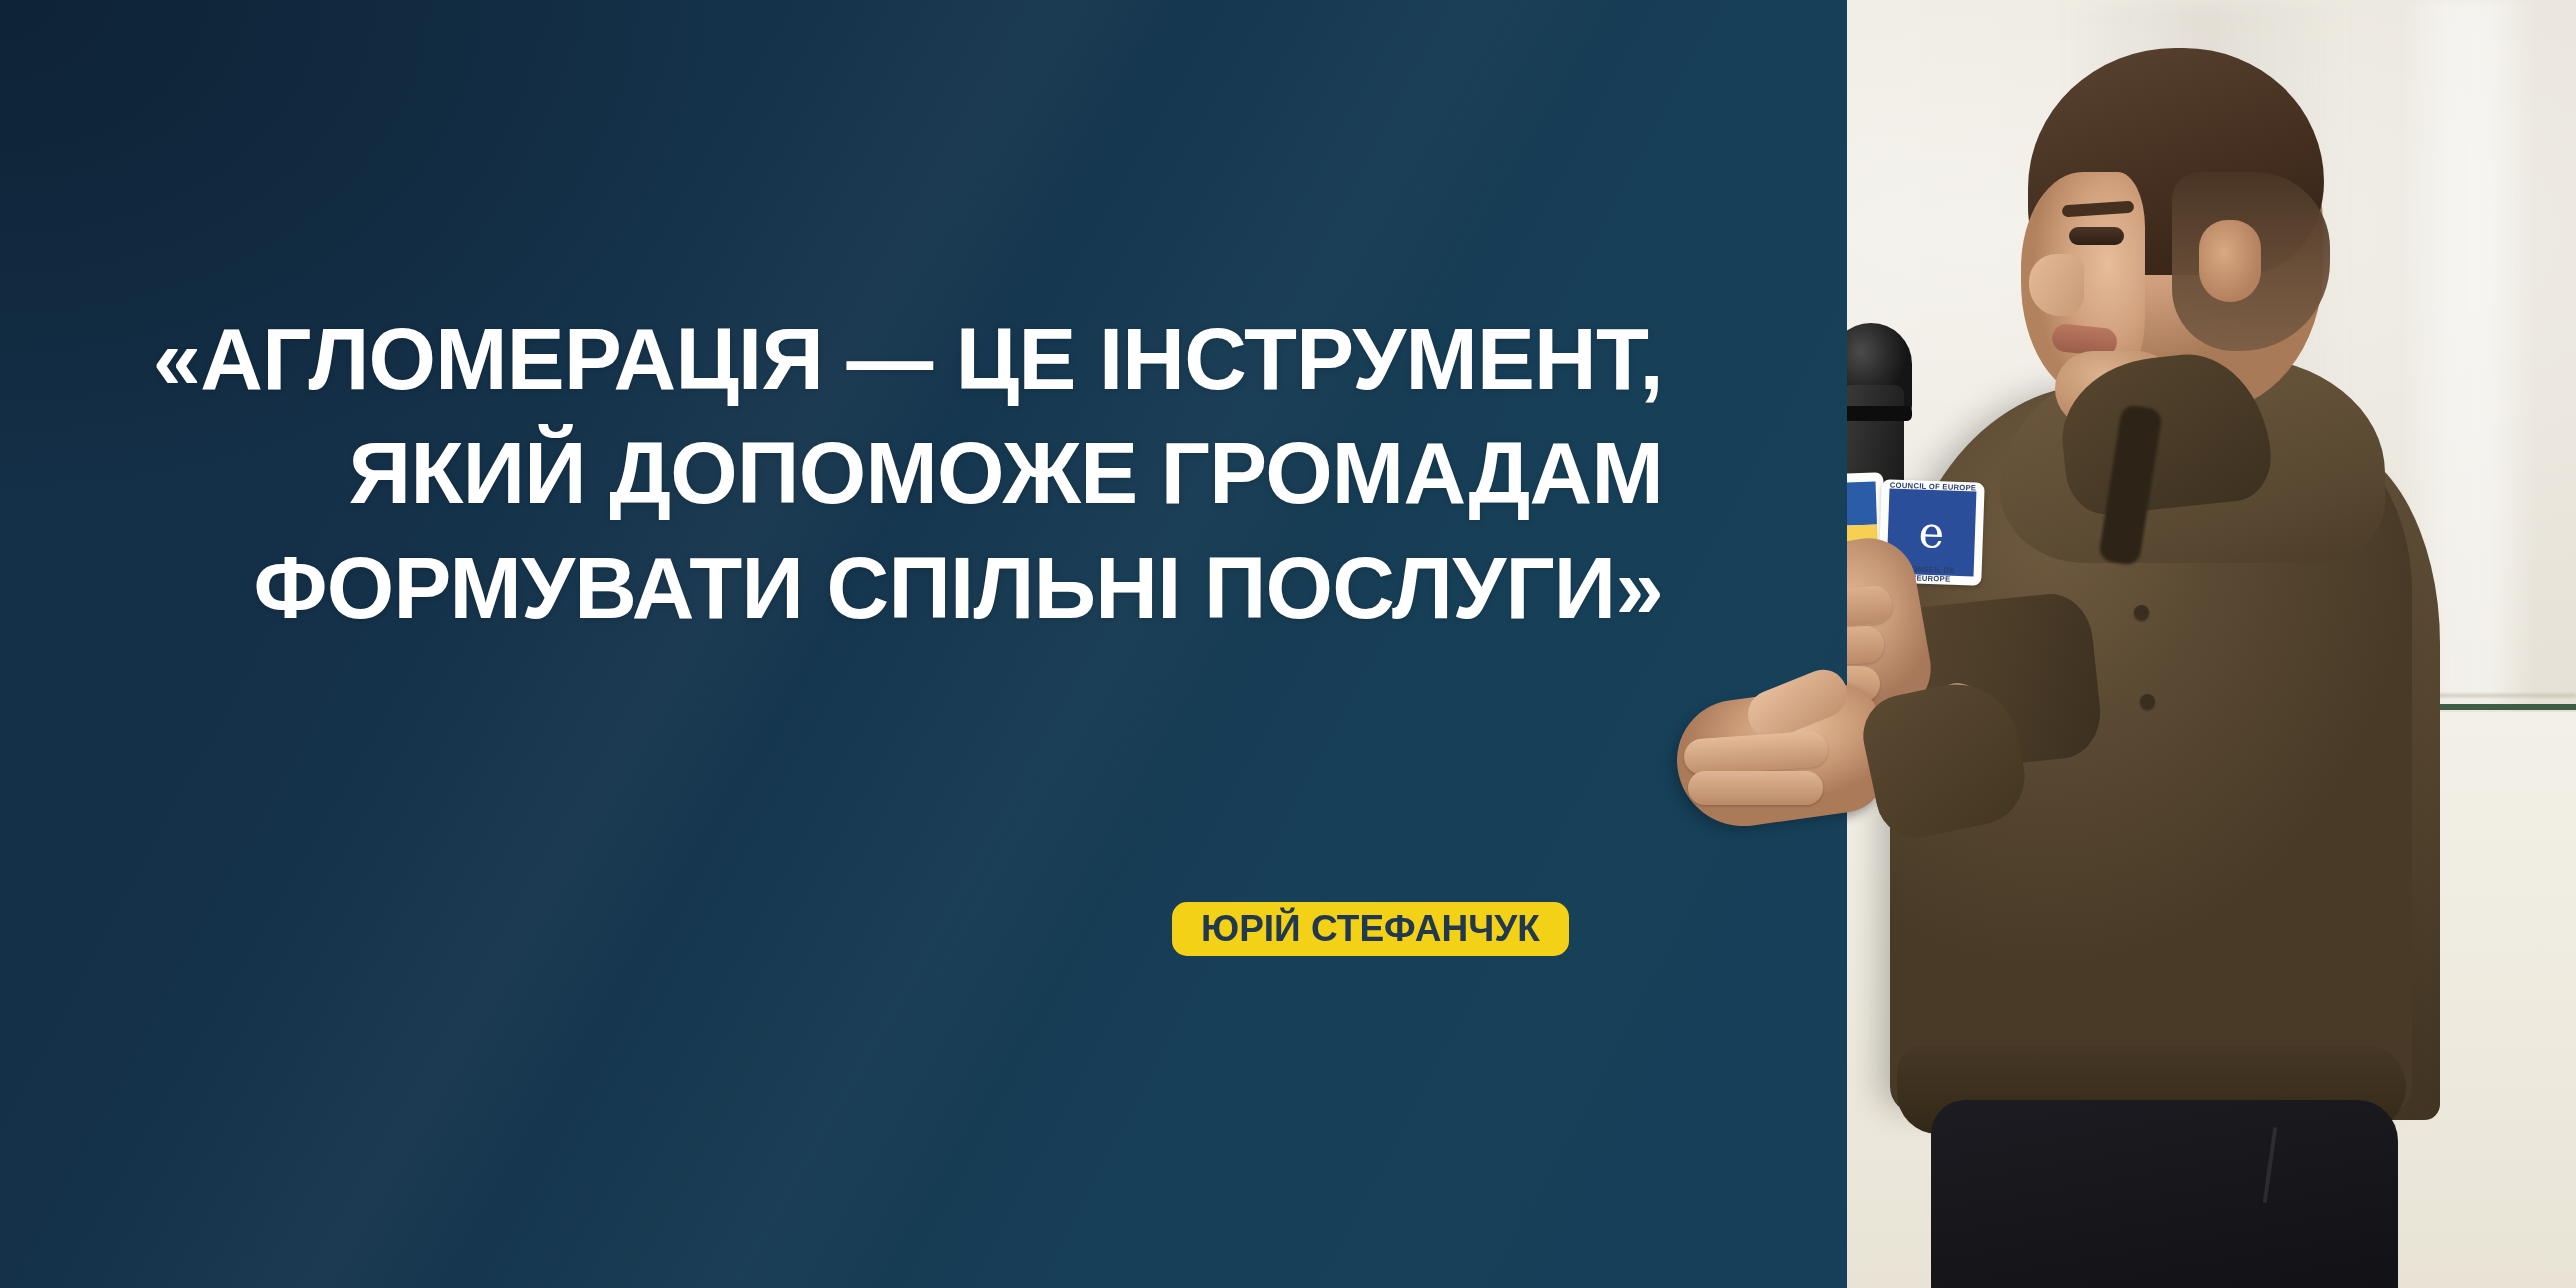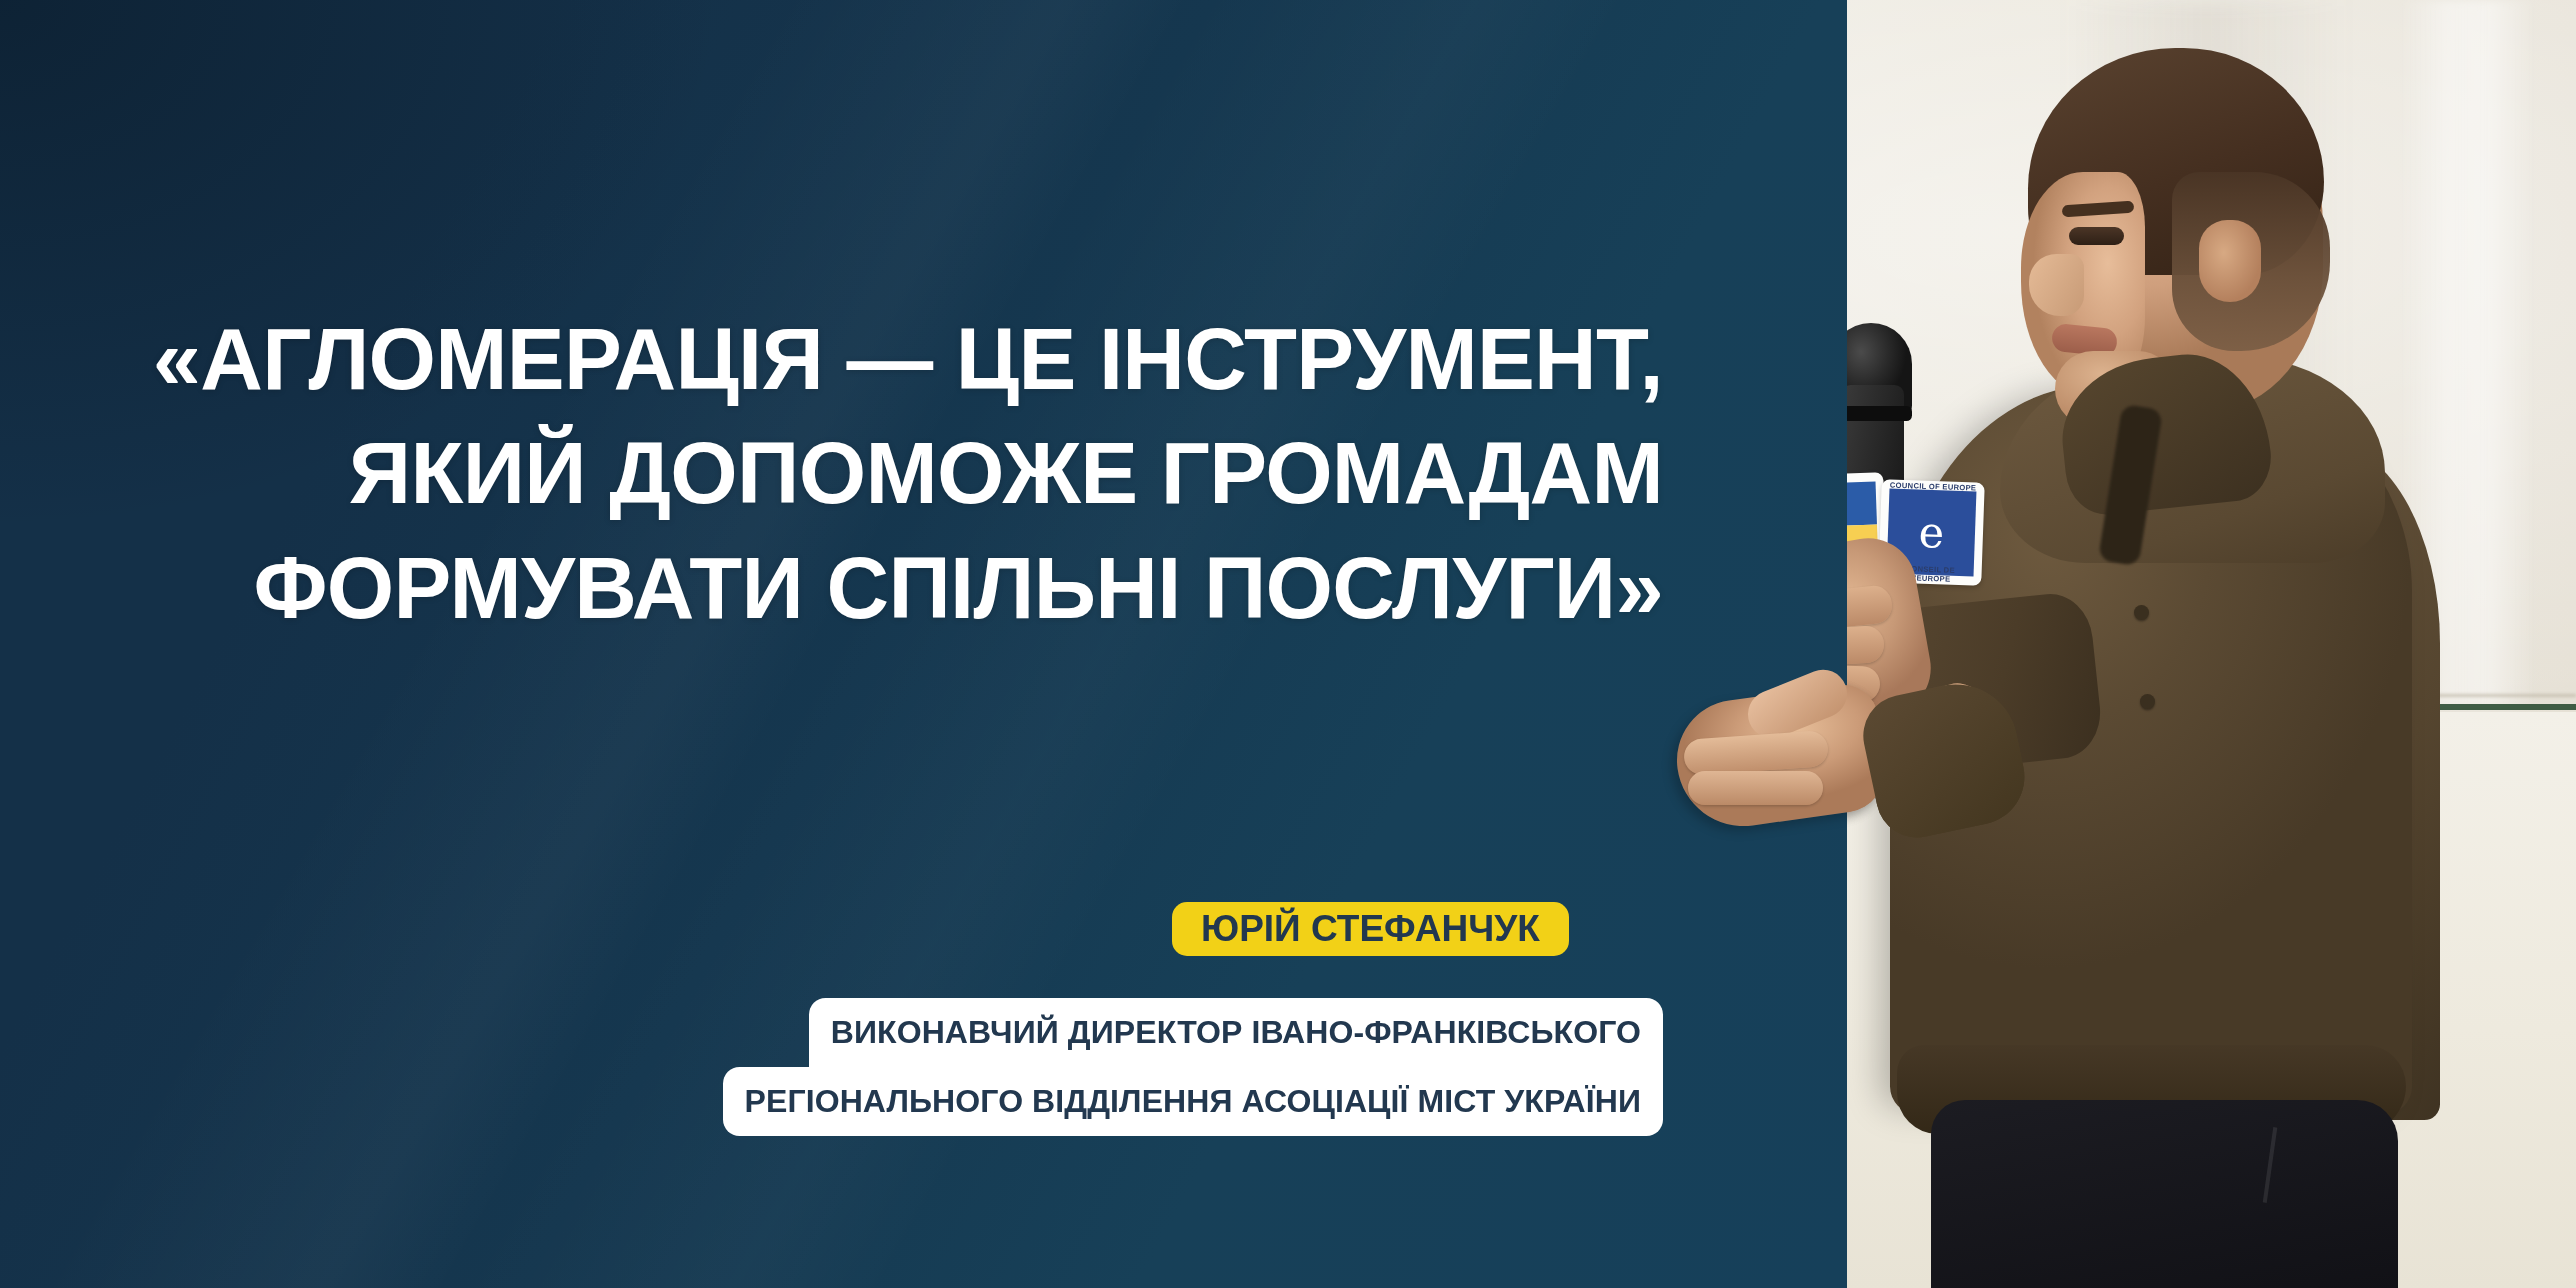--- a/index.html
+++ b/index.html
@@ -394,24 +394,20 @@
   </div>
 
   <div class="quote">
     <span class="quote-line">«АГЛОМЕРАЦІЯ — ЦЕ ІНСТРУМЕНТ,</span>
     <span class="quote-line">ЯКИЙ ДОПОМОЖЕ ГРОМАДАМ</span>
     <span class="quote-line">ФОРМУВАТИ СПІЛЬНІ ПОСЛУГИ»</span>
   </div>
 
   <div class="name-badge">ЮРІЙ СТЕФАНЧУК</div>
 
-  <div class="title-block">
-    <span class="title-line l1">ВИКОНАВЧИЙ ДИРЕКТОР ІВАНО-ФРАНКІВСЬКОГО</span>
-    <span class="title-line l2">РЕГІОНАЛЬНОГО ВІДДІЛЕННЯ АСОЦІАЦІЇ МІСТ УКРАЇНИ</span>
-  </div>
 
   <div class="person" style="left:1787px; pointer-events:none;">
     <div class="hand-point"></div>
     <div class="thumb-point"></div>
     <div class="finger" style="left:-103px; top:735px; width:144px; height:36px; transform:rotate(-4deg); background:linear-gradient(180deg,#e3bb98,#c08f6c);"></div>
     <div class="finger" style="left:-99px; top:771px; width:135px; height:34px; transform:rotate(0deg); background:linear-gradient(180deg,#dfb694,#bb8a67);"></div>
     <div class="sleeve-left"></div>
   </div>
 
 </div>

